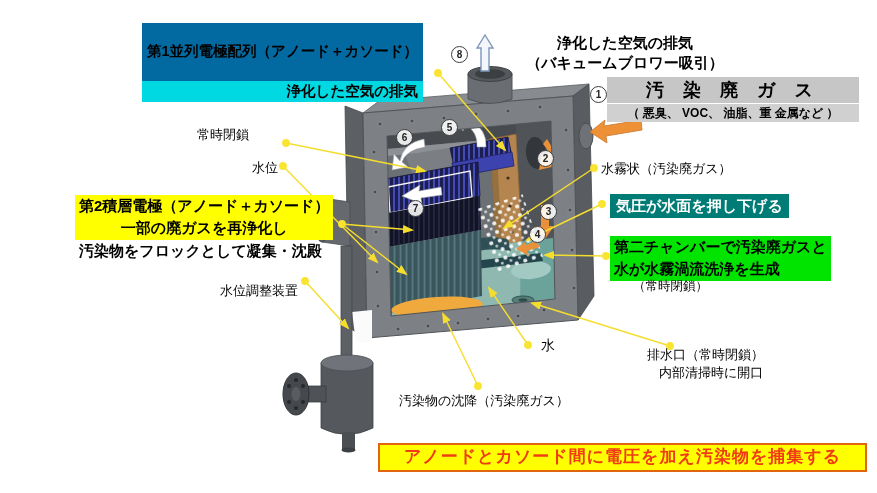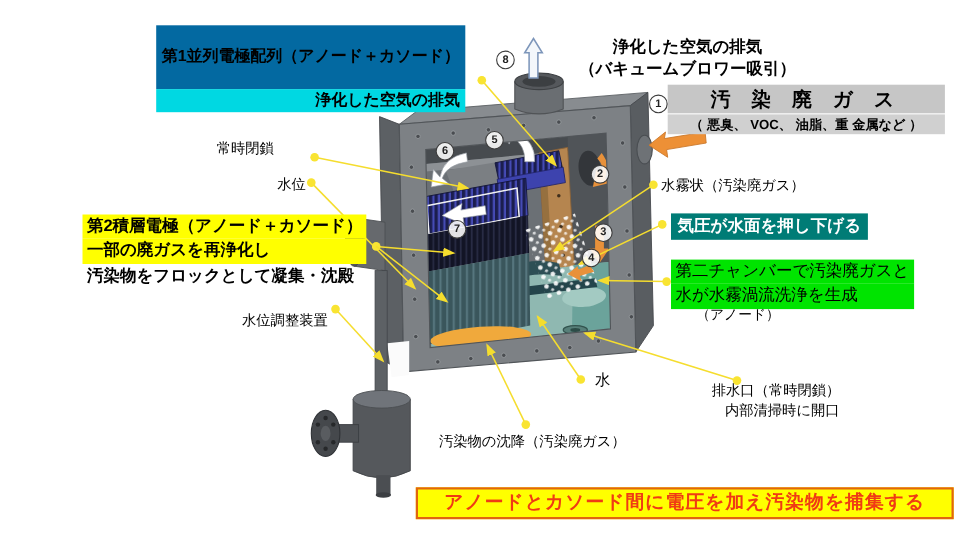--- a/index.html
+++ b/index.html
@@ -16,24 +16,24 @@
   .sm{font-size:13px;}
   .cyan-block{left:142px;top:23px;font-size:14.5px;font-weight:bold;display:inline-block;}
   .cyan-block .l1{background:#0369a1;padding:19px 5px;}
   .cyan-block .l2{background:#00d8e2;padding:1px 5px;text-align:right;}
   .exhaust-block{left:497px;top:9px;width:256px;text-align:center;font-size:15px;font-weight:bold;margin-top:24px;}
   .wastegas-block{left:607px;top:77px;width:252px;text-align:center;}
   .wastegas-block .t{background:#c6c6c6;font-size:18px;font-weight:bold;letter-spacing:7px;padding:1px 0;}
   .wastegas-block .s{background:#d0d0d0;font-size:12px;font-weight:bold;padding:1px 0;margin-top:1px;}
   .yellow-block{left:43px;top:195px;font-size:15px;font-weight:bold;display:inline-block;margin-left:32px;}
   .yellow-block .hl{background:#ffff00;padding:1px 4px;}
-  .yellow-block .c{text-align:left;}
+  .yellow-block .c{text-align:center;}
   .yellow-block .plain{padding:1px 4px;}
   .teal-box{left:610px;top:194px;background:#007c76;color:#ffffff;font-size:15px;font-weight:bold;padding:2px 6px;}
-  .green-block{left:610px;top:236px;font-size:15px;font-weight:normal;display:inline-block;}
+  .green-block{left:610px;top:236px;font-size:15px;font-weight:bold;display:inline-block;}
   .green-block div{background:#00e400;padding:1px 4px;}
   .video-ref{left:633px;top:278px;font-size:12.5px;}
   .banner{
     left:378px;top:443px;width:485px;background:#ffff00;border:2px solid #e1650f;
     color:#f03b14;font-size:17px;font-weight:bold;text-align:center;padding:1px 0;letter-spacing:1px;
   }
   .badge{
     position:absolute;z-index:12;width:15px;height:15px;border-radius:50%;
     border:1px solid #3c3c3c;background:rgba(255,255,255,0.88);
     font-size:10px;line-height:15px;text-align:center;color:#222;font-weight:bold;
@@ -240,21 +240,21 @@
 
 <div class="lbl sm" style="left:220px;top:282px;">水位調整装置</div>
 <div class="lbl sm" style="left:601px;top:160px;">水霧状（汚染廃ガス）</div>
 
 <div class="lbl teal-box">気圧が水面を押し下げる</div>
 
 <div class="lbl green-block">
   <div>第二チャンバーで汚染廃ガスと</div>
   <div>水が水霧渦流洗浄を生成</div>
 </div>
-<div class="lbl video-ref">（アノード）</div>
+<div class="lbl video-ref">（常時閉鎖）</div>
 
 <div class="lbl sm" style="left:647px;top:346px;">排水口（常時閉鎖）</div>
 <div class="lbl sm" style="left:659px;top:364px;">内部清掃時に開口</div>
 <div class="lbl" style="left:541px;top:336px;font-size:14px;">水</div>
 <div class="lbl sm" style="left:399px;top:392px;">汚染物の沈降（汚染廃ガス）</div>
 
 <div class="lbl banner">アノードとカソード間に電圧を加え汚染物を捕集する</div>
 
 <span class="badge" style="left:590px;top:86px;">1</span>
 <span class="badge" style="left:537px;top:150px;">2</span>

